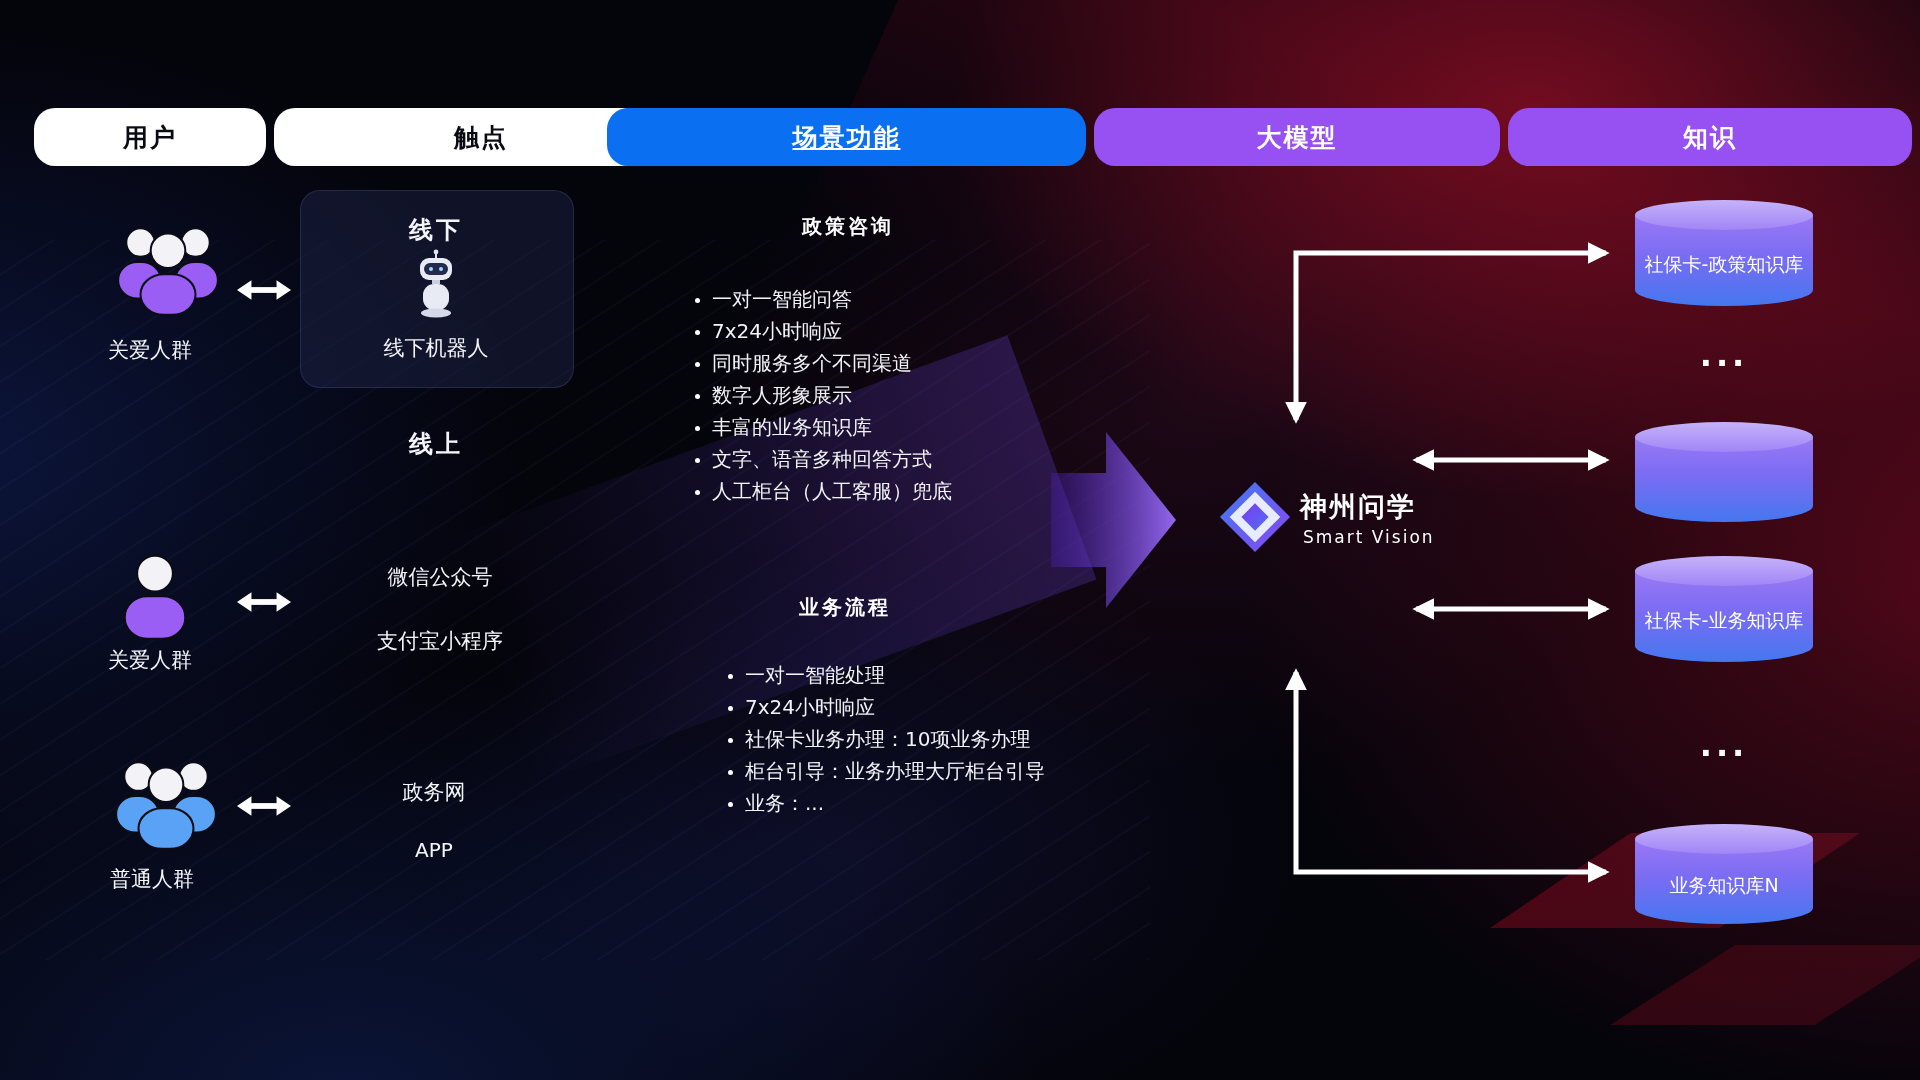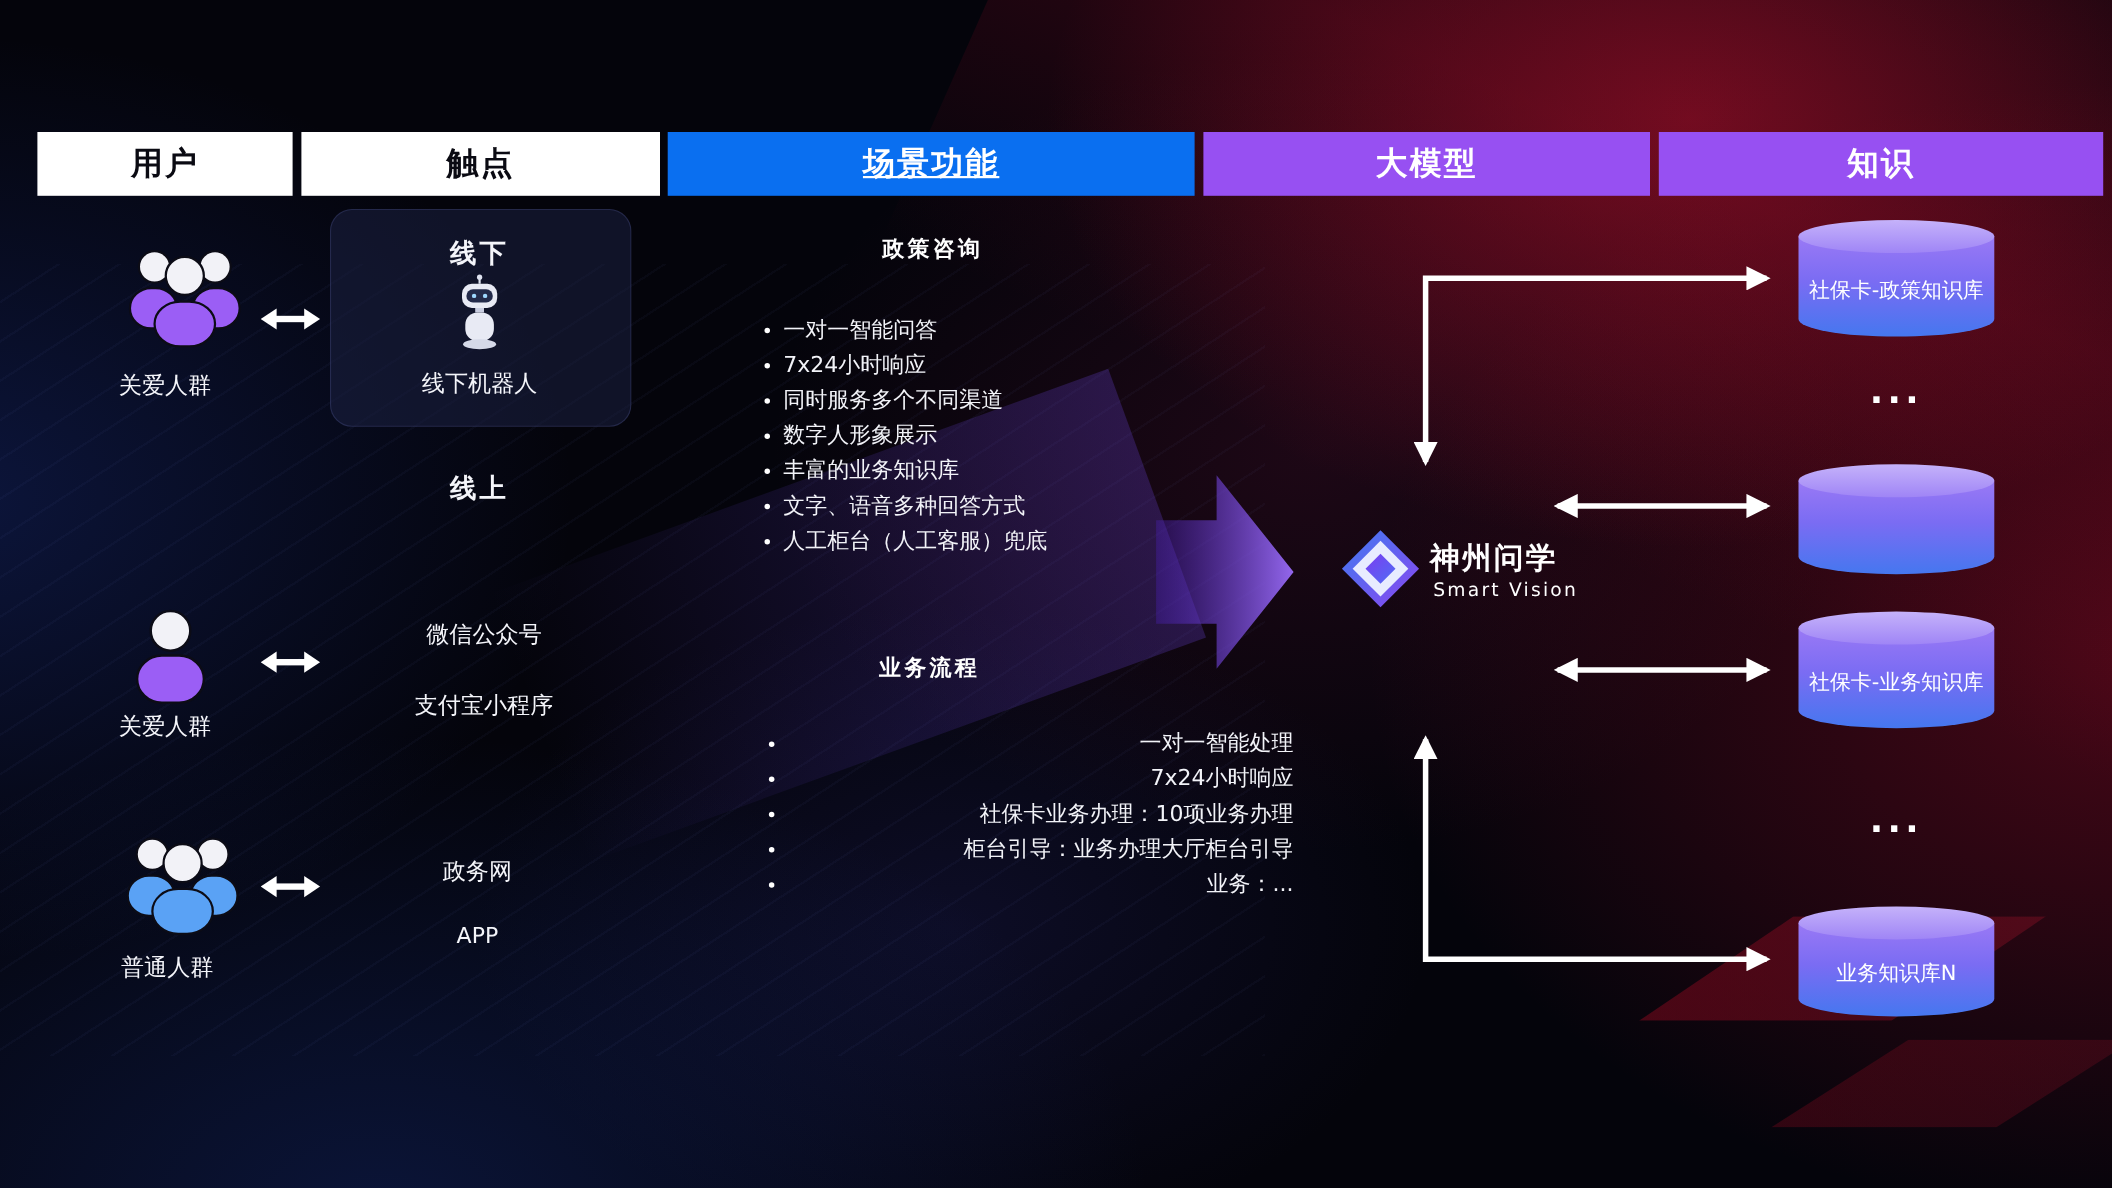--- a/index.html
+++ b/index.html
@@ -19,22 +19,22 @@
   .red-band { left:880px; top:-150px; width:1500px; height:700px; transform:rotate(24deg);
     background:linear-gradient(180deg, transparent, rgba(150,10,38,0.25), transparent); }
   .streaks { left:0; top:240px; width:1150px; height:720px; opacity:.7;
     background:repeating-linear-gradient(-33deg, rgba(130,150,255,0.05) 0 2px, transparent 2px 30px); }
   .purple-beam { left:470px; top:430px; width:600px; height:260px; transform:rotate(-20deg);
     background:linear-gradient(90deg, transparent, rgba(110,70,230,0.26)); }
   .chev { position:absolute; background:linear-gradient(90deg, rgba(125,8,28,0.55), rgba(165,18,42,0.32)); }
   .chev1 { left:1490px; top:833px; width:370px; height:95px; clip-path:polygon(0 100%, 38% 0, 100% 0, 62% 100%); }
   .chev2 { left:1610px; top:945px; width:330px; height:80px; clip-path:polygon(0 100%, 38% 0, 100% 0, 62% 100%); opacity:.65; }
 
-  .hdr { position:absolute; top:120px; height:58px; display:flex; align-items:center; justify-content:center;
-         font-size:29px; font-weight:bold; letter-spacing:2px; }
+  .hdr { position:absolute; top:108px; height:58px; display:flex; align-items:center; justify-content:center;
+         font-size:25px; font-weight:bold; letter-spacing:2px;border-radius:21px; }
   .hdr.white { background:#ffffff; color:#0a0a12; }
   .hdr.blue  { background:#0a6ff0; color:#fff;text-decoration:underline; }
   .hdr.purple{ background:#9750f2; color:#fff; }
 
   .cjk-label { position:absolute; transform:translateX(-50%); color:#f4f5fa; white-space:nowrap; }
   .f21 { font-size:21px; } .f24 { font-size:24px; } .f20 { font-size:20px; }
   .sec-title { position:absolute; transform:translateX(-50%); font-size:20px; font-weight:bold; color:#ffffff;
                letter-spacing:3px; white-space:nowrap; }
 
   .tp-box { position:absolute; left:300px; top:190px; width:272px; height:196px; border-radius:20px;
@@ -66,21 +66,21 @@
 
 <div class="stage">
 
   <div class="bg-layer red-band"></div>
   <div class="bg-layer streaks"></div>
   <div class="bg-layer purple-beam"></div>
   <div class="chev chev1"></div>
   <div class="chev chev2"></div>
 
   <div class="hdr white" style="left:34px;   width:232px;">用户</div>
-  <div class="hdr white" style="left:274px;  width:326px;">触点</div>
+  <div class="hdr white" style="left:274px;  width:326px;padding-left:44px;">触点</div>
   <div class="hdr blue" style="left:607px;  width:479px;">场景功能</div>
   <div class="hdr purple" style="left:1094px; width:406px;">大模型</div>
   <div class="hdr purple" style="left:1508px; width:404px;">知识</div>
 
   <svg class="icon-abs" style="left:112px; top:216px;" width="112" height="100" viewBox="0 0 110 96">
     <rect x="6" y="44" width="42" height="36" rx="19" fill="#9b5ef5" stroke="#0c0c16" stroke-width="2"></rect>
     <rect x="62" y="44" width="42" height="36" rx="19" fill="#9b5ef5" stroke="#0c0c16" stroke-width="2"></rect>
     <circle cx="28" cy="25" r="14" fill="#f2f2f7" stroke="#0c0c16" stroke-width="2"></circle>
     <circle cx="82" cy="25" r="14" fill="#f2f2f7" stroke="#0c0c16" stroke-width="2"></circle>
     <rect x="28" y="56" width="54" height="40" rx="23" fill="#9b5ef5" stroke="#0c0c16" stroke-width="2"></rect>
@@ -149,21 +149,21 @@
     <li>一对一智能问答</li>
     <li>7x24小时响应</li>
     <li>同时服务多个不同渠道</li>
     <li>数字人形象展示</li>
     <li>丰富的业务知识库</li>
     <li>文字、语音多种回答方式</li>
     <li>人工柜台（人工客服）兜底</li>
   </ul>
 
   <div class="sec-title" style="left:845px; top:594px;">业务流程</div>
-  <ul class="bullets" style="left:692px; top:665px;text-align:right;">
+  <ul class="bullets" style="left:721px; top:665px;">
     <li>一对一智能处理</li>
     <li>7x24小时响应</li>
     <li>社保卡业务办理：10项业务办理</li>
     <li>柜台引导：业务办理大厅柜台引导</li>
     <li>业务：...</li>
   </ul>
 
   <svg class="icon-abs" style="left:1048px; top:425px;" width="135" height="195" viewBox="0 0 135 195">
     <defs>
       <linearGradient id="pg" x1="0" y1="0" x2="1" y2="0">

